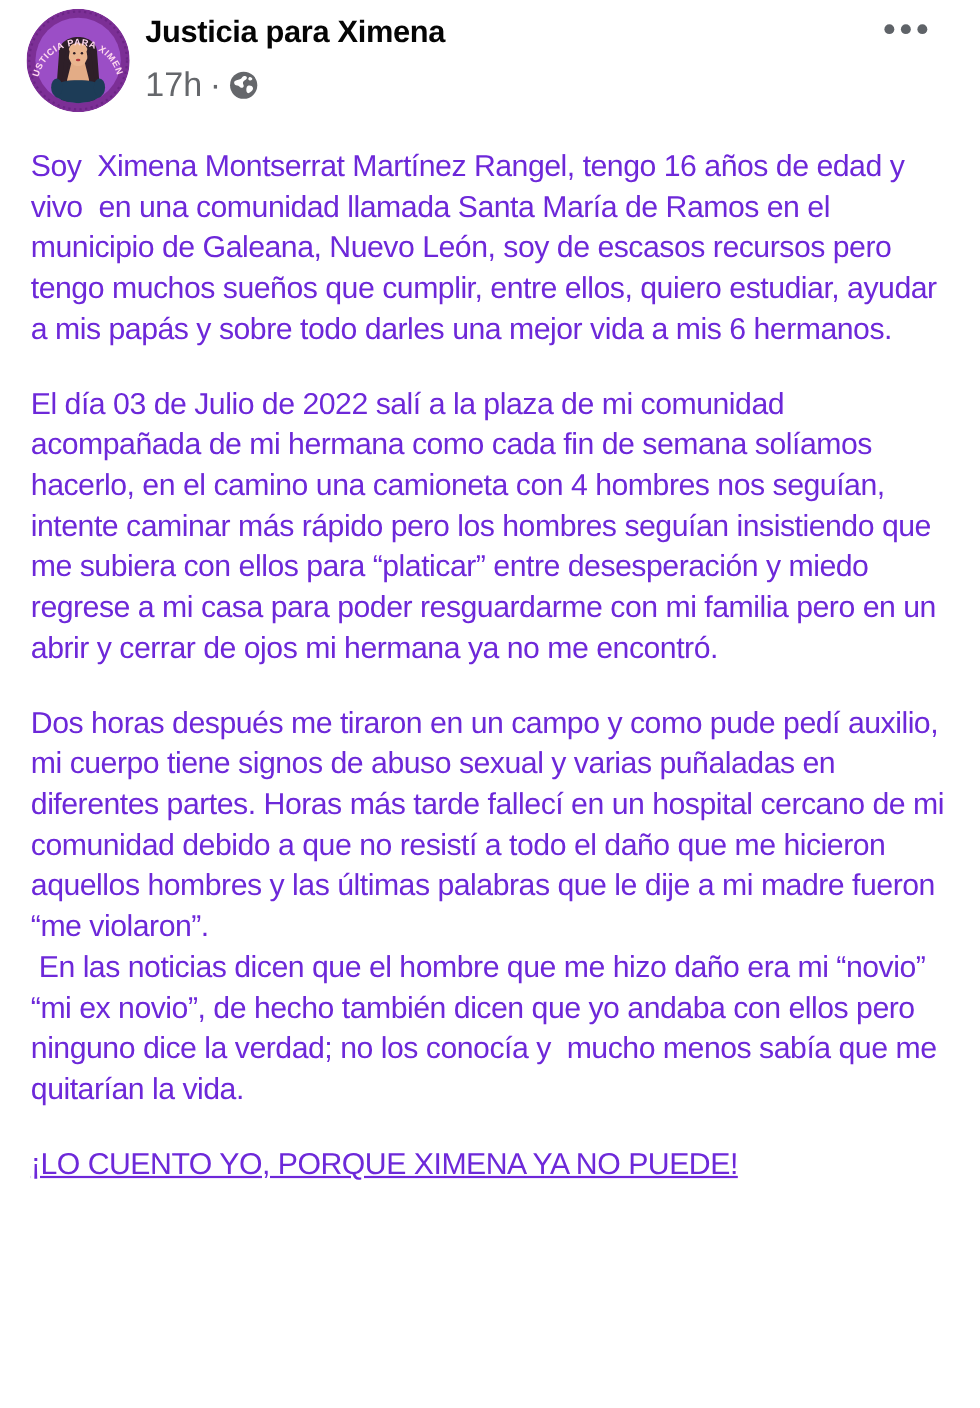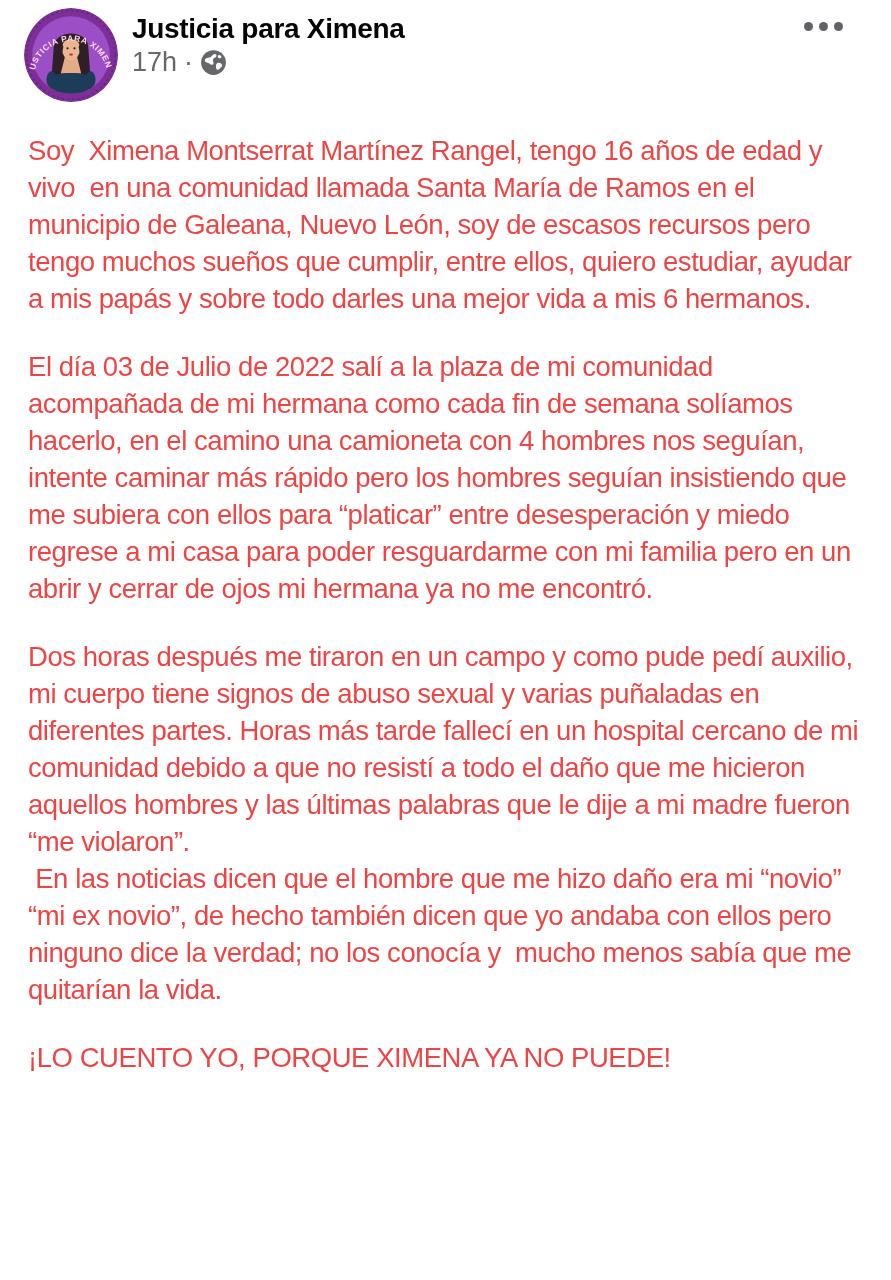--- a/index.html
+++ b/index.html
@@ -33,23 +33,23 @@
     font-weight: 700;
     color: #050505;
     letter-spacing: -0.3px;
     line-height: 34px;
     cursor: pointer;
   }
   .meta-row {
     display: flex;
     align-items: center;
     gap: 7px;
-    margin-top: 2px;
+    margin-top: 17px;
     color: #65676B;
-    font-size: 27px;
+    font-size: 31px;
     line-height: 28px;
   }
   .globe-icon { display: inline-block; width: 27px; height: 27px; }
   .globe-icon svg { display: block; width: 27px; height: 27px; }
 
   .menu-dots {
     position: absolute;
     right: 42px;
     top: 16px;
     display: flex;
@@ -63,27 +63,27 @@
     border-radius: 50%;
     background: #5f6368;
   }
 
   
   .post-body {
     padding: 30px 26px 0 28px;
     font-size: 27.5px;
     line-height: 37px;
     letter-spacing: -0.45px;
-    color: #ef4444;
+    color: #6d28d9;
   }
   .post-body p {
     white-space: pre-wrap;
     margin: 0 0 31px 0;
   }
-  .post-body p:last-child { margin-bottom: 0; }
+  .post-body p:last-child { margin-bottom: 0; text-decoration: underline; }
 </style>
 </head>
 <body>
 
 <div class="post-header">
 
   <div class="avatar-wrap">
     <svg viewBox="0 0 92 92" xmlns="http://www.w3.org/2000/svg">
       <defs>
         <clipPath id="avclip">

